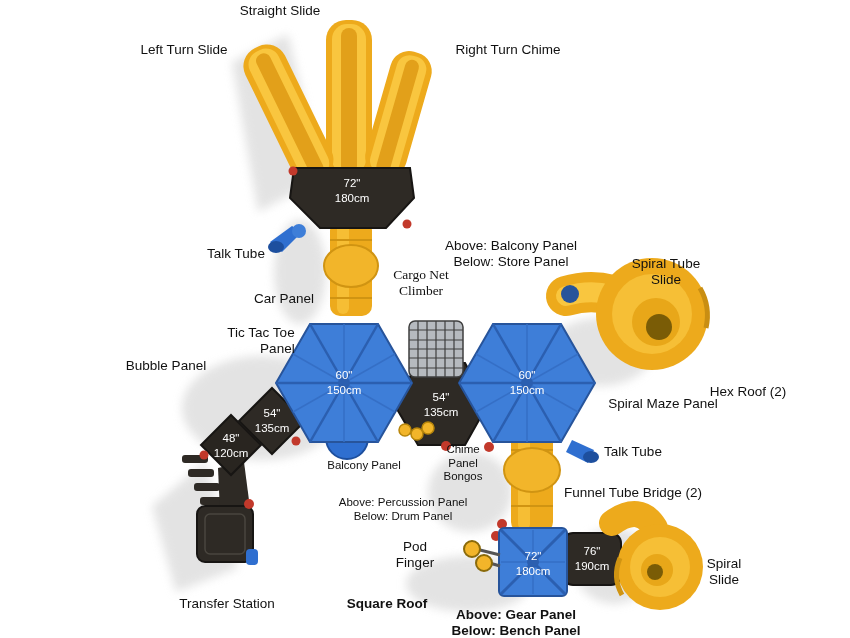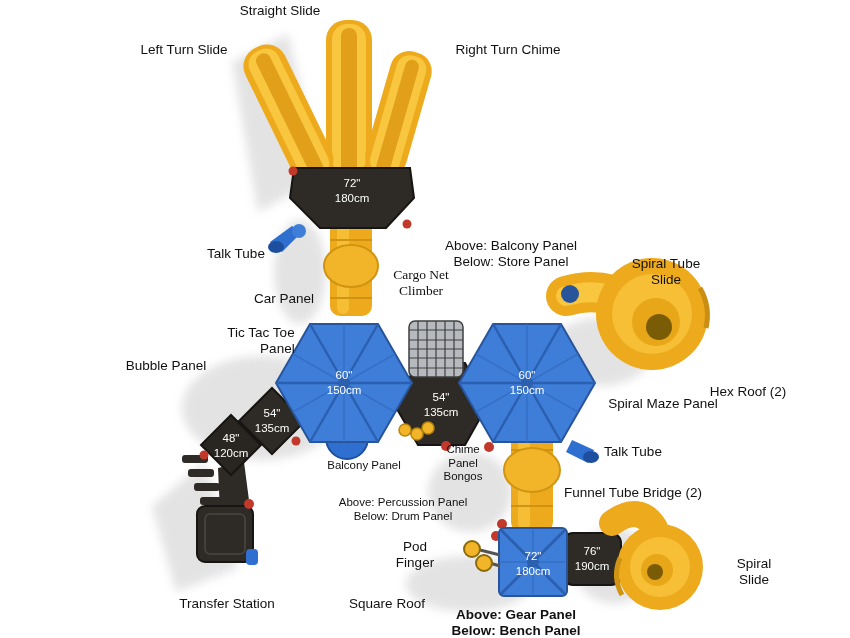--- a/index.html
+++ b/index.html
@@ -254,23 +254,23 @@
   <div class="lbl lbl-sm" style="left:463px; top:443px;">Chime
 Panel
 Bongos</div>
   <div class="lbl" style="left:633px; top:444px;">Talk Tube</div>
   <div class="lbl lbl-sm" style="left:403px; top:496px;">Above: Percussion Panel
 Below: Drum Panel</div>
   <div class="lbl" style="left:633px; top:485px;">Funnel Tube Bridge (2)</div>
   <div class="lbl" style="left:227px; top:596px;">Transfer Station</div>
   <div class="lbl" style="left:415px; top:539px;">Pod
 Finger</div>
-  <div class="lbl" style="left:754px; top:556px;">Spiral
+  <div class="lbl" style="left:724px; top:556px;">Spiral
 Slide</div>
-  <div class="lbl" style="left:387px; top:596px;">Square Roof</div>
+  <div class="lbl" style="left:387px; top:596px;font-weight:bold;">Square Roof</div>
   <div class="lbl" style="left:516px; top:607px;font-weight:bold;">Above: Gear Panel
 Below: Bench Panel</div>
 
   <div class="lbl-white" style="left:352px; top:176px;">72"
 180cm</div>
   <div class="lbl-white" style="left:344px; top:368px;">60"
 150cm</div>
   <div class="lbl-white" style="left:527px; top:368px;">60"
 150cm</div>
   <div class="lbl-white" style="left:441px; top:390px;">54"

